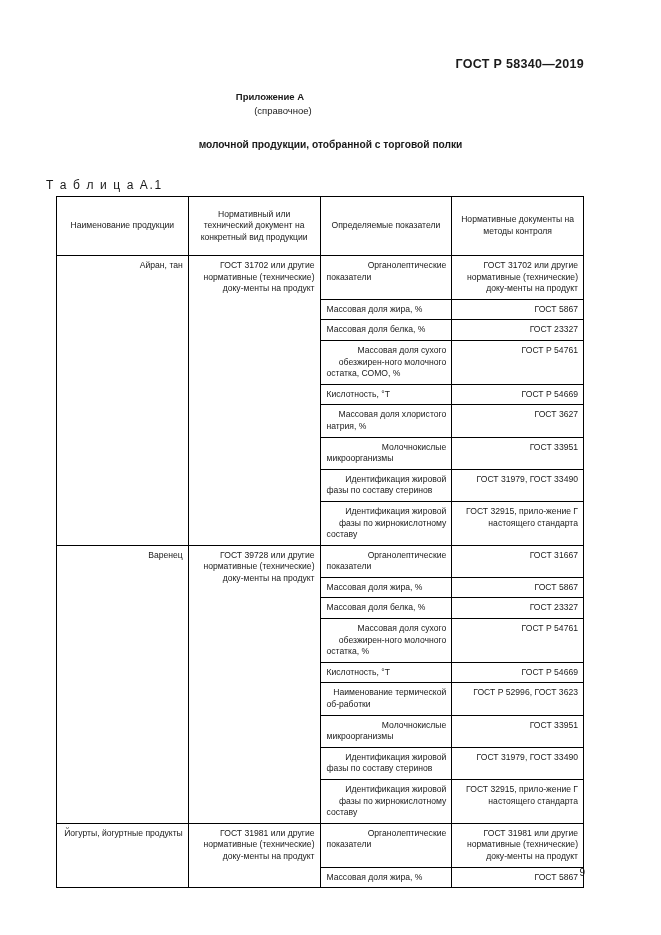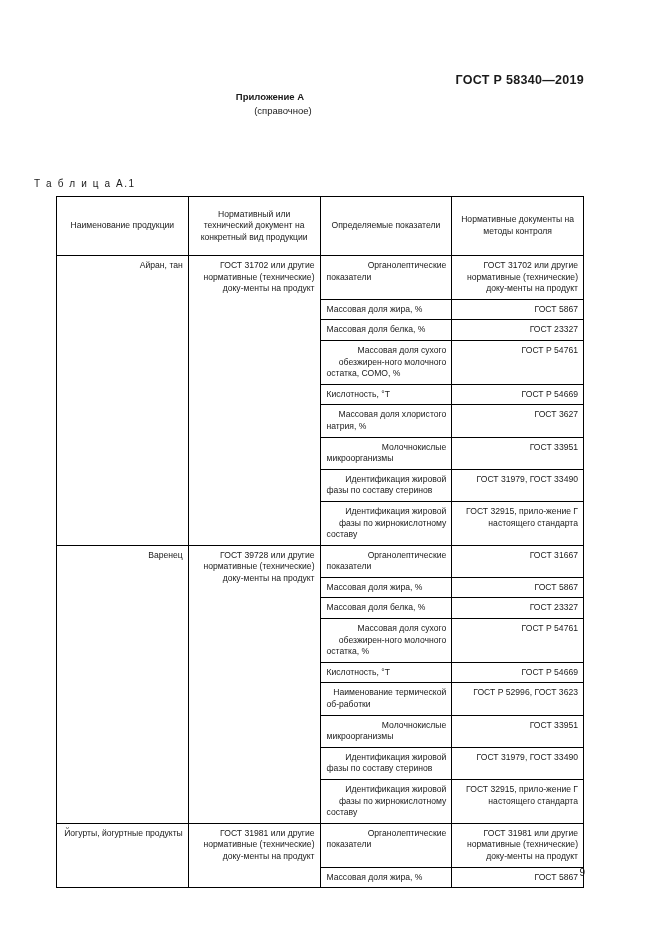--- a/index.html
+++ b/index.html
@@ -11,21 +11,21 @@
     position: relative;
     width: 661px;
     height: 935px;
     background: #ffffff;
     font-family: "Liberation Sans", sans-serif;
     color: #1a1a1a;
     overflow: hidden;
   }
   .std-header {
     position: absolute;
-    top: 73px;
+    top: 57px;
     right: 77px;
     font-size: 12.5px;
     font-weight: bold;
     letter-spacing: 0.3px;
     white-space: nowrap;
     text-align: right;
   }
   .annex-block {
     position: absolute;
     top: 90px;
@@ -46,22 +46,22 @@
     left: 48px;
     width: 565px;
     text-align: center;
     font-size: 10.2px;
     font-weight: bold;
     line-height: 16px;
   }
   .table-caption {
     position: absolute;
     top: 178px;
-    left: 34px;
-    font-size: 10px;
+    left: 46px;
+    font-size: 12px;
     letter-spacing: 1.6px;
     white-space: nowrap;
   }
   table.main-table {
     position: absolute;
     top: 196px;
     left: 56px;
     width: 528px;
     border-collapse: collapse;
     table-layout: fixed;
@@ -99,20 +99,21 @@
 <div class="page">
 
   <div class="std-header">ГОСТ Р 58340—2019</div>
 
   <div class="annex-block">
     <div>Приложение А</div>
     <div class="annex-sub">(справочное)</div>
   </div>
 
   <div class="doc-title">
+    <div>молочной продукции, отобранной с торговой полки</div>
   </div>
 
   <div class="table-caption">Т а б л и ц а  А.1</div>
 
   <table class="main-table">
     <thead>
       <tr>
         <th class="c1">Наименование продукции</th>
         <th class="c2">Нормативный или технический документ на конкретный вид продукции</th>
         <th class="c3">Определяемые показатели</th>

